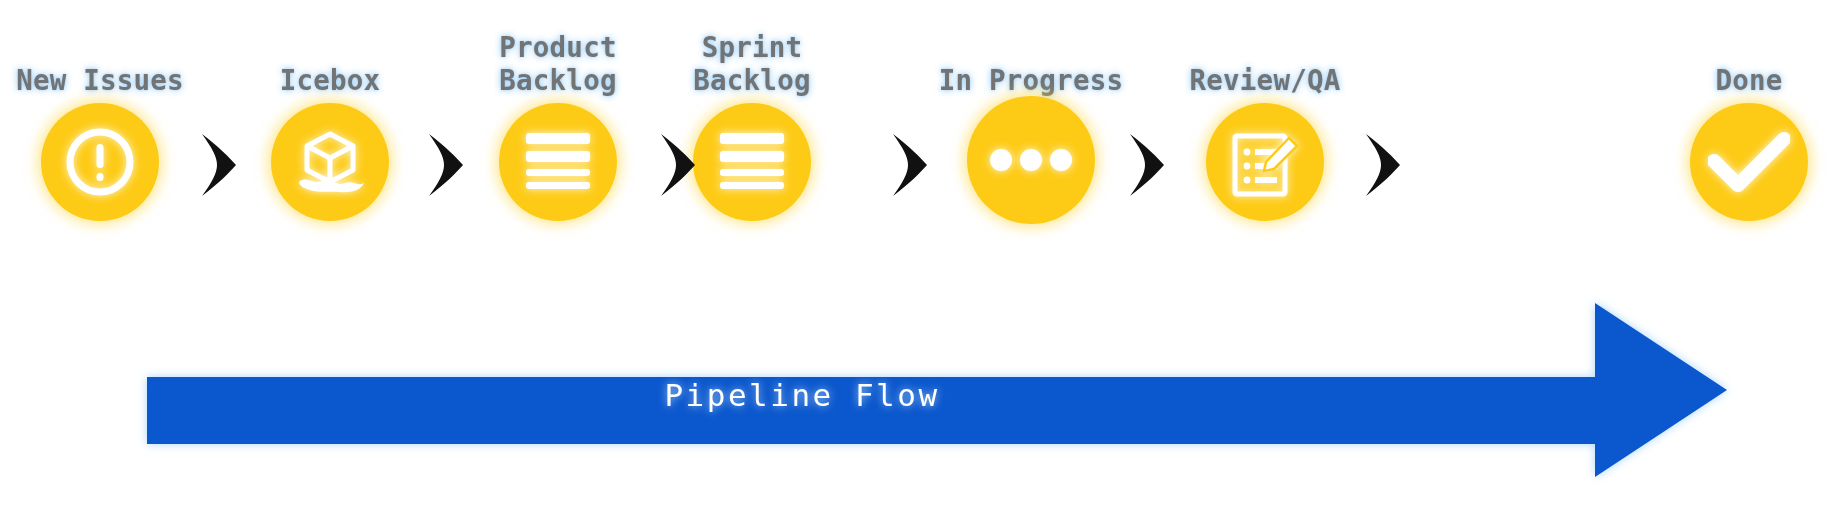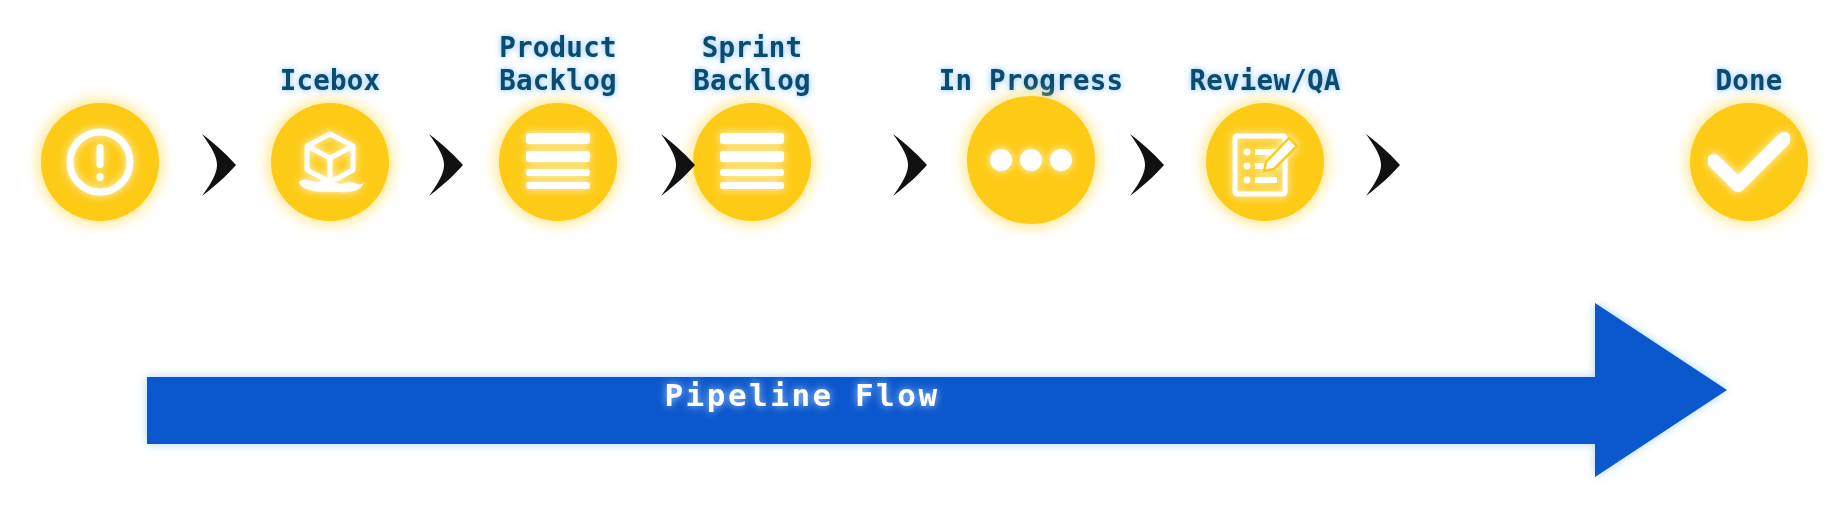--- a/index.html
+++ b/index.html
@@ -35,21 +35,21 @@
 
   .stage-label {
     position: absolute;
     left: 0;
     right: 0;
     bottom: 152px;
     font-size: 27.5px;
     font-weight: 700;
     line-height: 1.22;
     letter-spacing: 0.2px;
-    color: #0c4a6e;
+    color: #737373;
     text-shadow: 0 0 7px rgba(120, 190, 245, 0.85),
                  0 0 2px rgba(180, 220, 250, 0.9);
     white-space: pre-line;
   }
 
   .stage-circle {
     position: absolute;
     left: 50%;
     top: 103px;
     width: 118px;
@@ -95,32 +95,33 @@
     display: block;
     filter: drop-shadow(0 0 5px rgba(150, 205, 250, 0.8));
   }
   #flow-arrow-label {
     position: absolute;
     left: 0;
     top: 114px;
     width: 1310px;
     text-align: center;
     font-size: 31px;
-    font-weight: 700;
+    font-weight: 400;
     letter-spacing: 2.5px;
     color: #ffffff;
     text-shadow: 0 0 8px rgba(190, 225, 255, 0.9);
     pointer-events: none;
   }
 </style>
 </head>
 <body>
 
 <div id="pipeline-stages">
     <div class="stage" style="left: 100px;">
+      <div class="stage-label">New Issues</div>
       <div class="stage-circle">
         <svg width="78" height="78" viewBox="0 0 78 78">
     <circle cx="39" cy="39" r="30" fill="none" stroke="#ffffff" stroke-width="7"></circle>
     <rect x="35.5" y="21" width="7" height="24" rx="3.5" fill="#ffffff"></rect>
     <rect x="35.5" y="50" width="7" height="8" rx="3.5" fill="#ffffff"></rect>
   </svg>
       </div>
     </div>
     <div class="stage" style="left: 330px; text-decoration: underline;">
       <div class="stage-label">Icebox</div>

